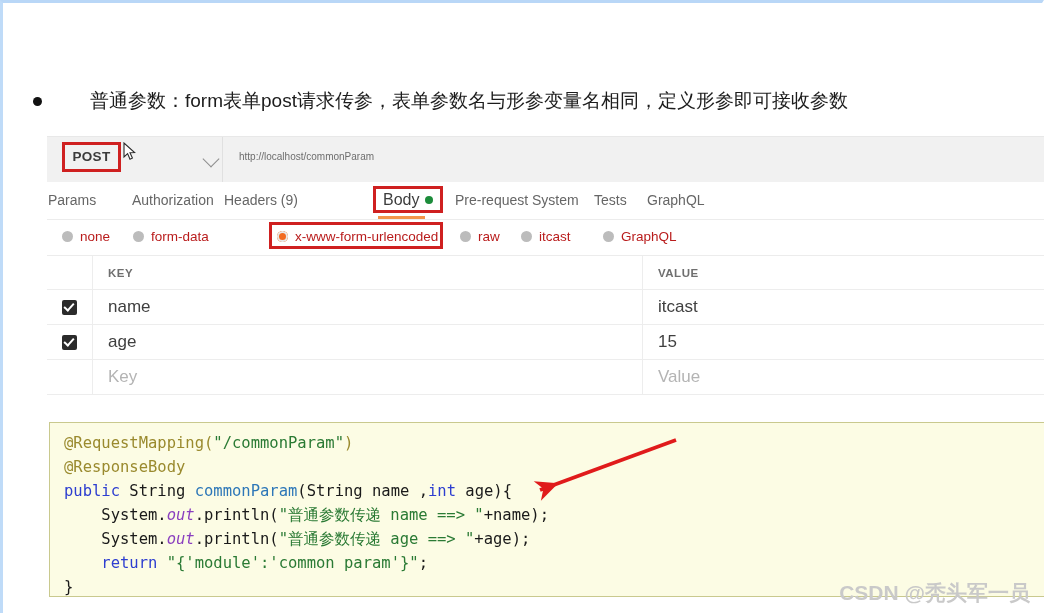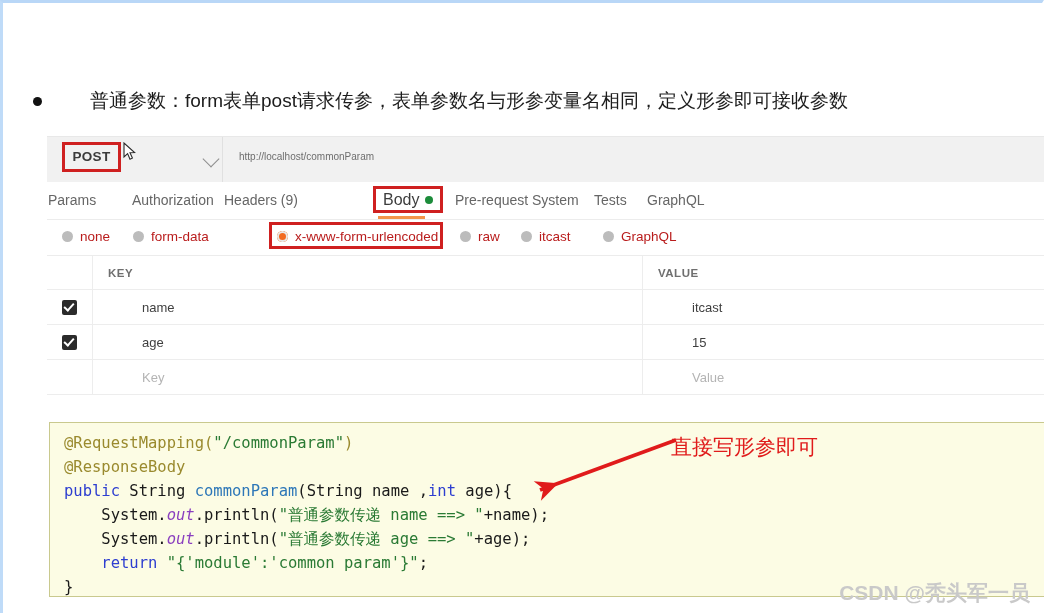--- a/index.html
+++ b/index.html
@@ -265,23 +265,22 @@
     padding-left: 15px;
     box-sizing: border-box;
   }
   .th {
     font-size: 11.5px;
     font-weight: bold;
     color: #6f6f6f;
     letter-spacing: 0.5px;
   }
   .td {
-    font-size: 13px;
+    font-size: 17px;
     color: #3f3f3f;
-    margin-left: 34px;
   }
   .td.ph { color: #b4b4b4; }
   .chk {
     width: 15px;
     height: 15px;
     border-radius: 2px;
     background: #2b2b2b;
     position: relative;
   }
   .chk::after {
@@ -483,16 +482,15 @@
 
   <svg id="annot-arrow" viewBox="0 0 180 80">
     <defs>
       <marker id="ah" markerWidth="7" markerHeight="7" refX="5.6" refY="3.2" orient="auto">
         <path d="M6.4,0.3 L0.2,3.2 L6.4,6.1 L4.6,3.2 Z" fill="#e01b1b"></path>
       </marker>
     </defs>
     <line x1="163" y1="12" x2="27" y2="62" stroke="#e01b1b" stroke-width="3.6" marker-end="url(#ah)"></line>
   </svg>
 
-  <div class="annot-text">直接写形参即可</div>
 
   <div class="watermark">CSDN @秃头军一员</div>
 </div>
 
 </body></html>

